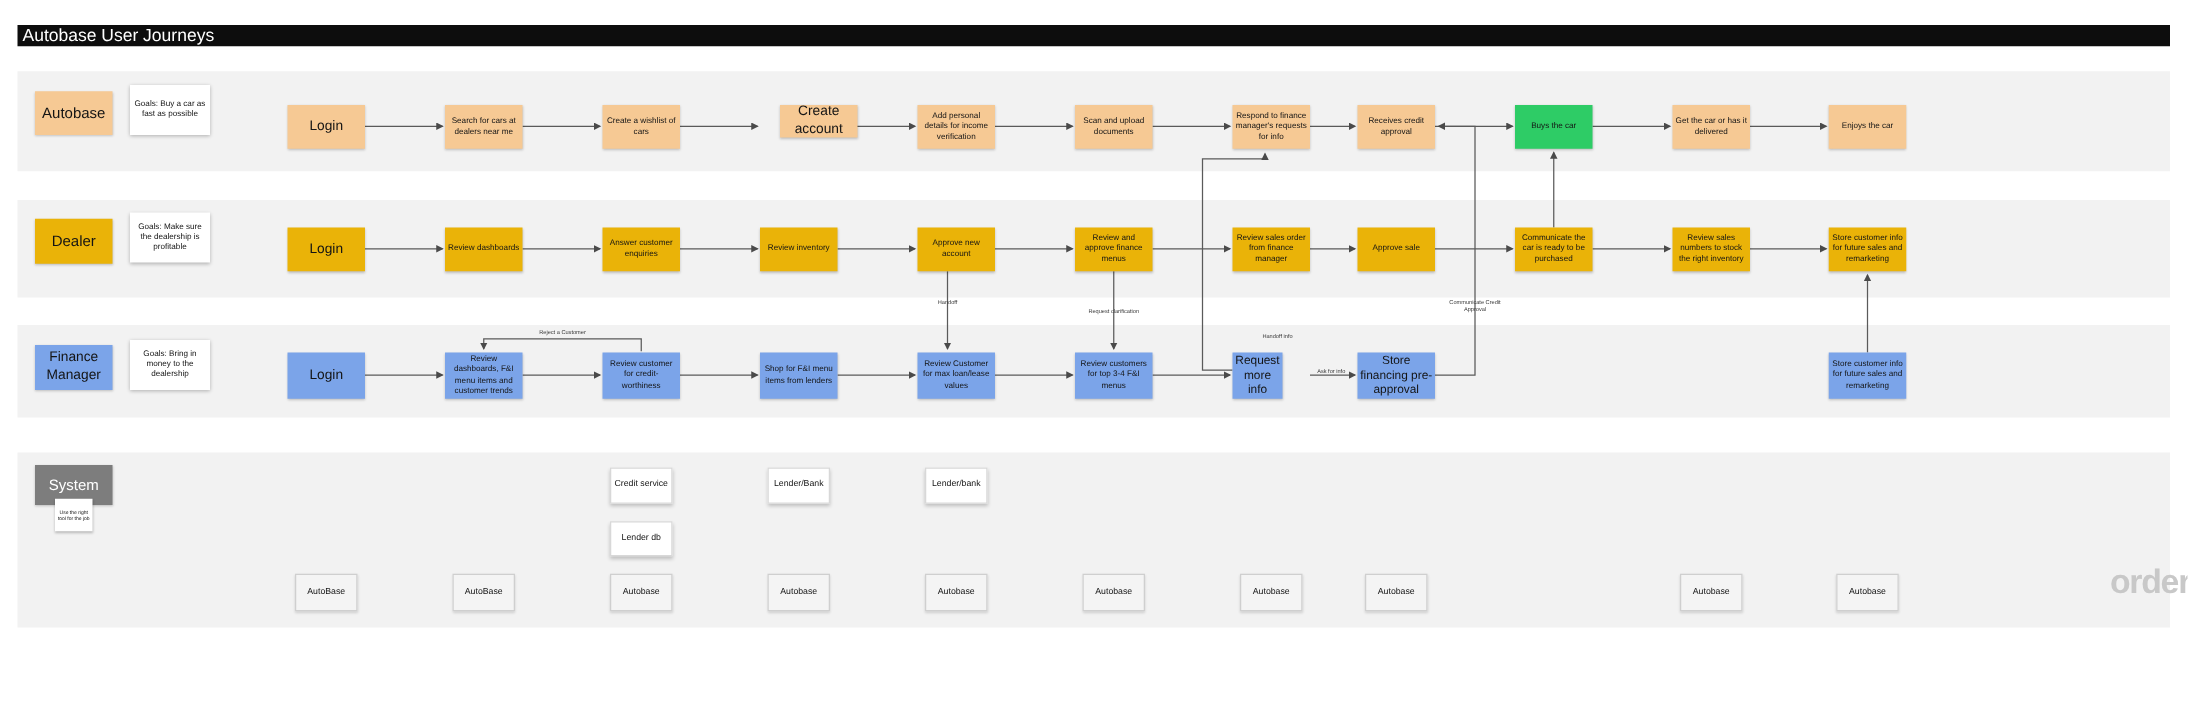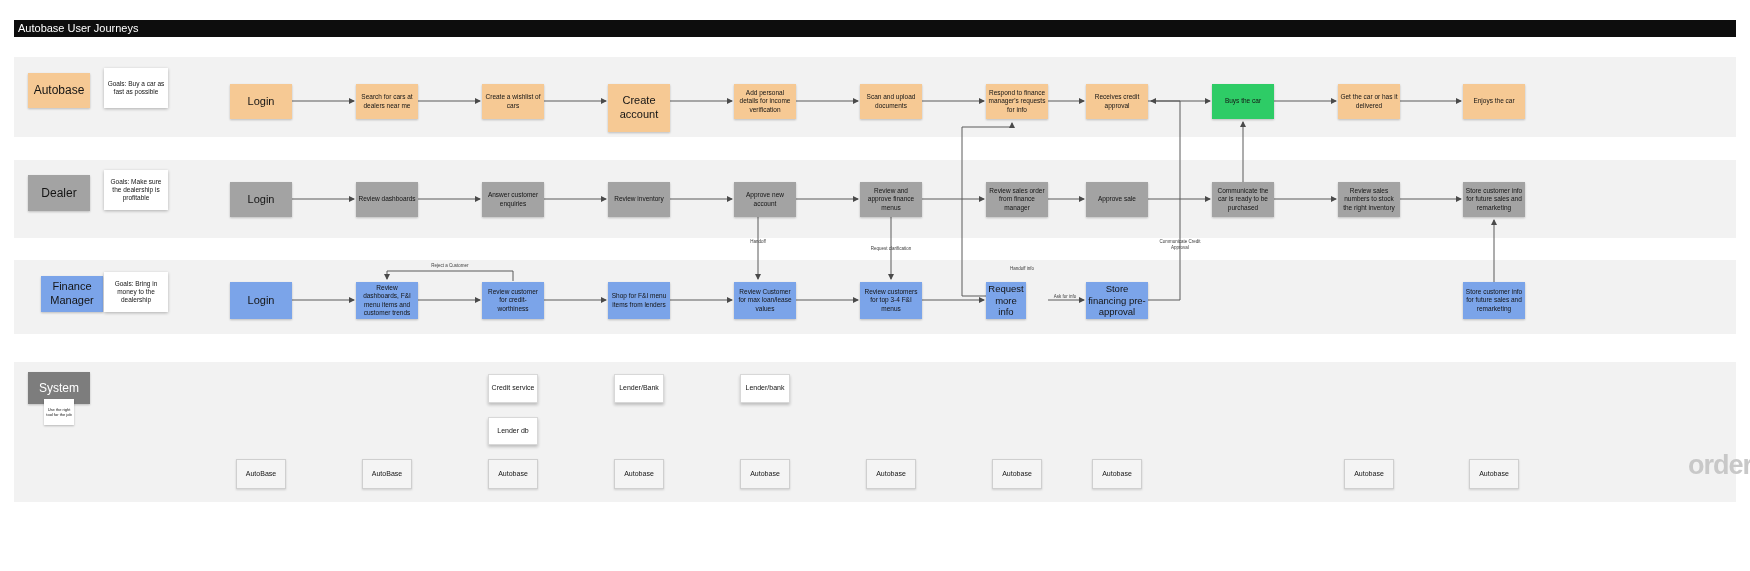--- a/index.html
+++ b/index.html
@@ -7,36 +7,36 @@
   body {
     position:relative;
     background:#ffffff;
     font-family:"Liberation Sans", sans-serif;
     overflow:hidden;
     color:#1a1a1a;
   }
   .titlebar {
     position:absolute; left:14px; top:20px; width:1722px; height:17px;
     background:#0d0d0d; color:#ffffff;
-    font-size:11px; line-height:17px; padding-left:4px;
+    font-size:14px; line-height:17px; padding-left:4px;
   }
   .lane-bg { position:absolute; left:14px; width:1722px; background:#f2f2f2; }
   .box {
     position:absolute; display:flex; align-items:center; justify-content:center;
     text-align:center; font-size:6.5px; line-height:1.25; padding:2px;
     color:#141414; box-shadow:0 1px 2px rgba(0,0,0,.22);
   }
   .customer { background:#f6c994; }
-  .dealer   { background:#a3a3a3; }
+  .dealer   { background:#eab308; }
   .finance  { background:#7ba4e9; }
   .green    { background:#2ecc66; }
   .big { font-size:11px; }
   .mid { font-size:9.5px; }
   .lane-label { font-size:12px; }
-  .lane-label-2l { font-size:11px;margin-left:13px; }
+  .lane-label-2l { font-size:11px; }
   .goals { background:#ffffff; font-size:6.5px; box-shadow:0 1px 3px rgba(0,0,0,.28); }
   .syscard {
     background:#ffffff; border:1px solid #d8d8d8; font-size:7px;
     box-shadow:0 2px 3px rgba(0,0,0,.22);
   }
   .autobase {
     background:#f4f4f4; border:1px solid #cfcfcf; font-size:7px;
     box-shadow:0 1px 2px rgba(0,0,0,.15);
   }
   .sys-label { background:#7d7d7d; color:#ffffff; font-size:12px; }
@@ -107,21 +107,21 @@
     <path d="M1243 182 L1243 122"></path>
     <path d="M1494 282 L1494 220"></path>
   </g>
 </svg>
 
 <div class="box customer lane-label" style="left:28px;top:73px;width:62px;height:35px">Autobase</div>
 <div class="box goals" style="left:104px;top:68px;width:64px;height:40px">Goals: Buy a car as fast as possible</div>
 <div class="box customer big" style="left:230px;top:84px;width:62px;height:35px">Login</div>
 <div class="box customer" style="left:356px;top:84px;width:62px;height:35px">Search for cars at dealers near me</div>
 <div class="box customer" style="left:482px;top:84px;width:62px;height:35px">Create a wishlist of cars</div>
-<div class="box customer big" style="left:608px;top:84px;width:62px;height:48px">Create account</div>
+<div class="box customer big" style="left:624px;top:84px;width:62px;height:26px">Create account</div>
 <div class="box customer" style="left:734px;top:84px;width:62px;height:35px">Add personal details for income verification</div>
 <div class="box customer" style="left:860px;top:84px;width:62px;height:35px">Scan and upload documents</div>
 <div class="box customer" style="left:986px;top:84px;width:62px;height:35px">Respond to finance manager's requests for info</div>
 <div class="box customer" style="left:1086px;top:84px;width:62px;height:35px">Receives credit approval</div>
 <div class="box green" style="left:1212px;top:84px;width:62px;height:35px">Buys the car</div>
 <div class="box customer" style="left:1338px;top:84px;width:62px;height:35px">Get the car or has it delivered</div>
 <div class="box customer" style="left:1463px;top:84px;width:62px;height:35px">Enjoys the car</div>
 
 <div class="box dealer lane-label" style="left:28px;top:175px;width:62px;height:36px">Dealer</div>
 <div class="box goals" style="left:104px;top:170px;width:64px;height:40px">Goals: Make sure the dealership is profitable</div>

